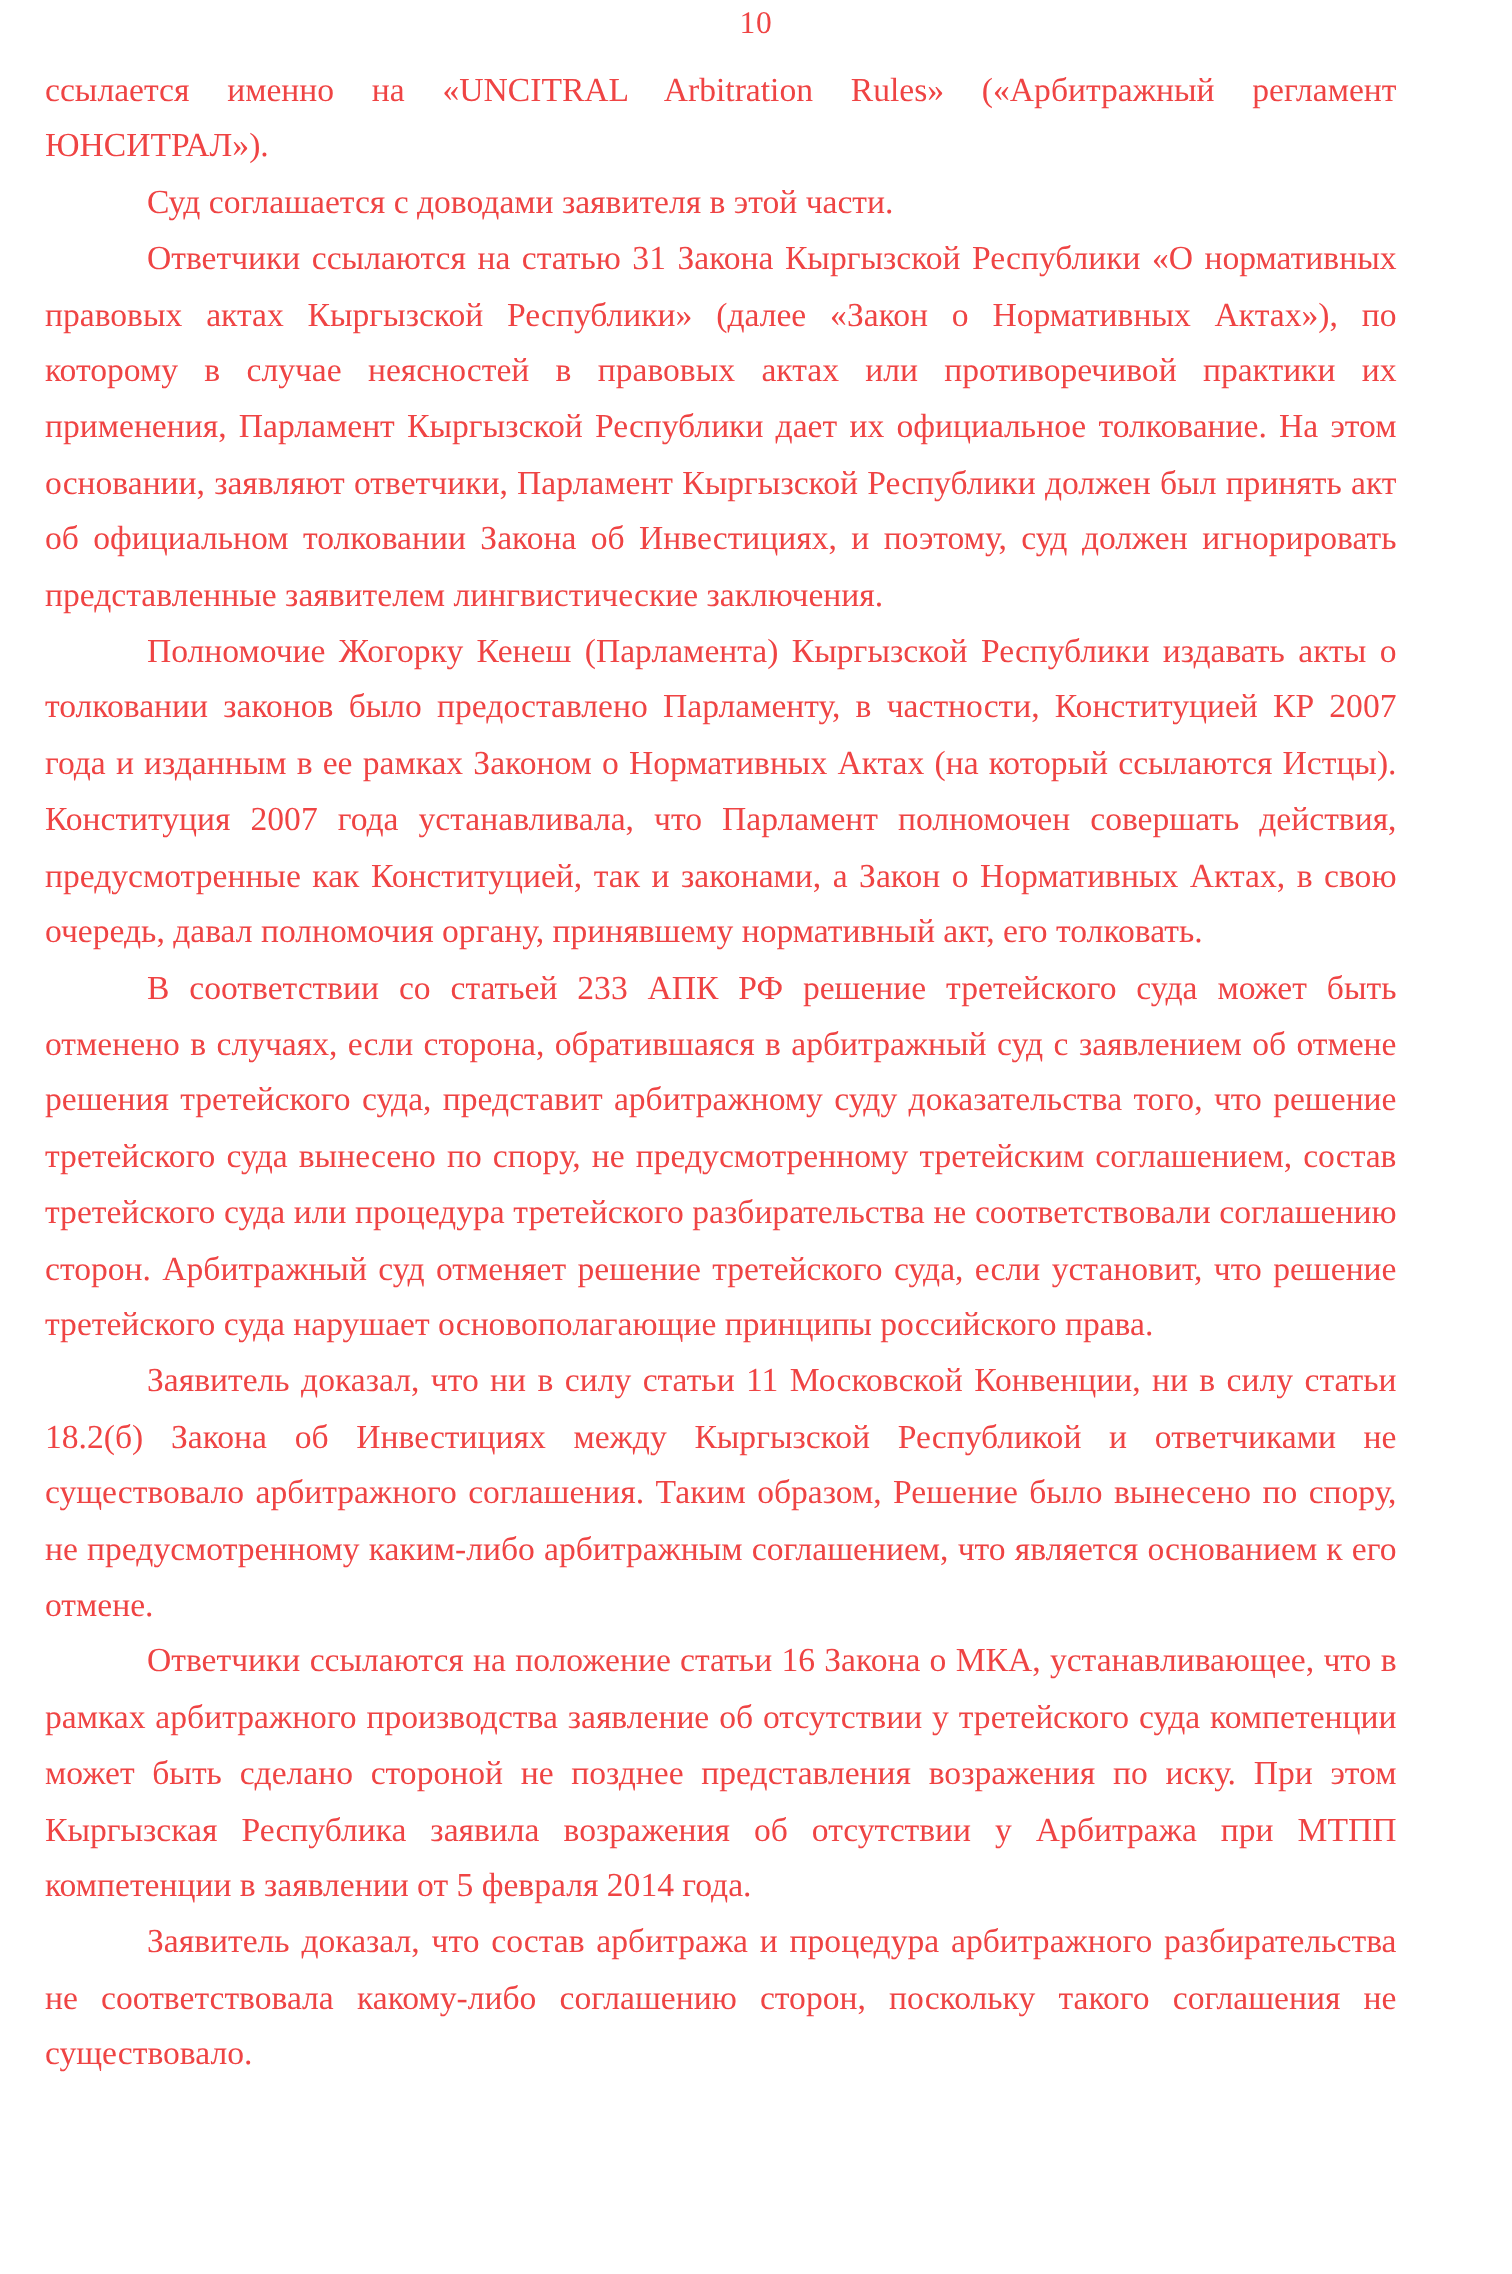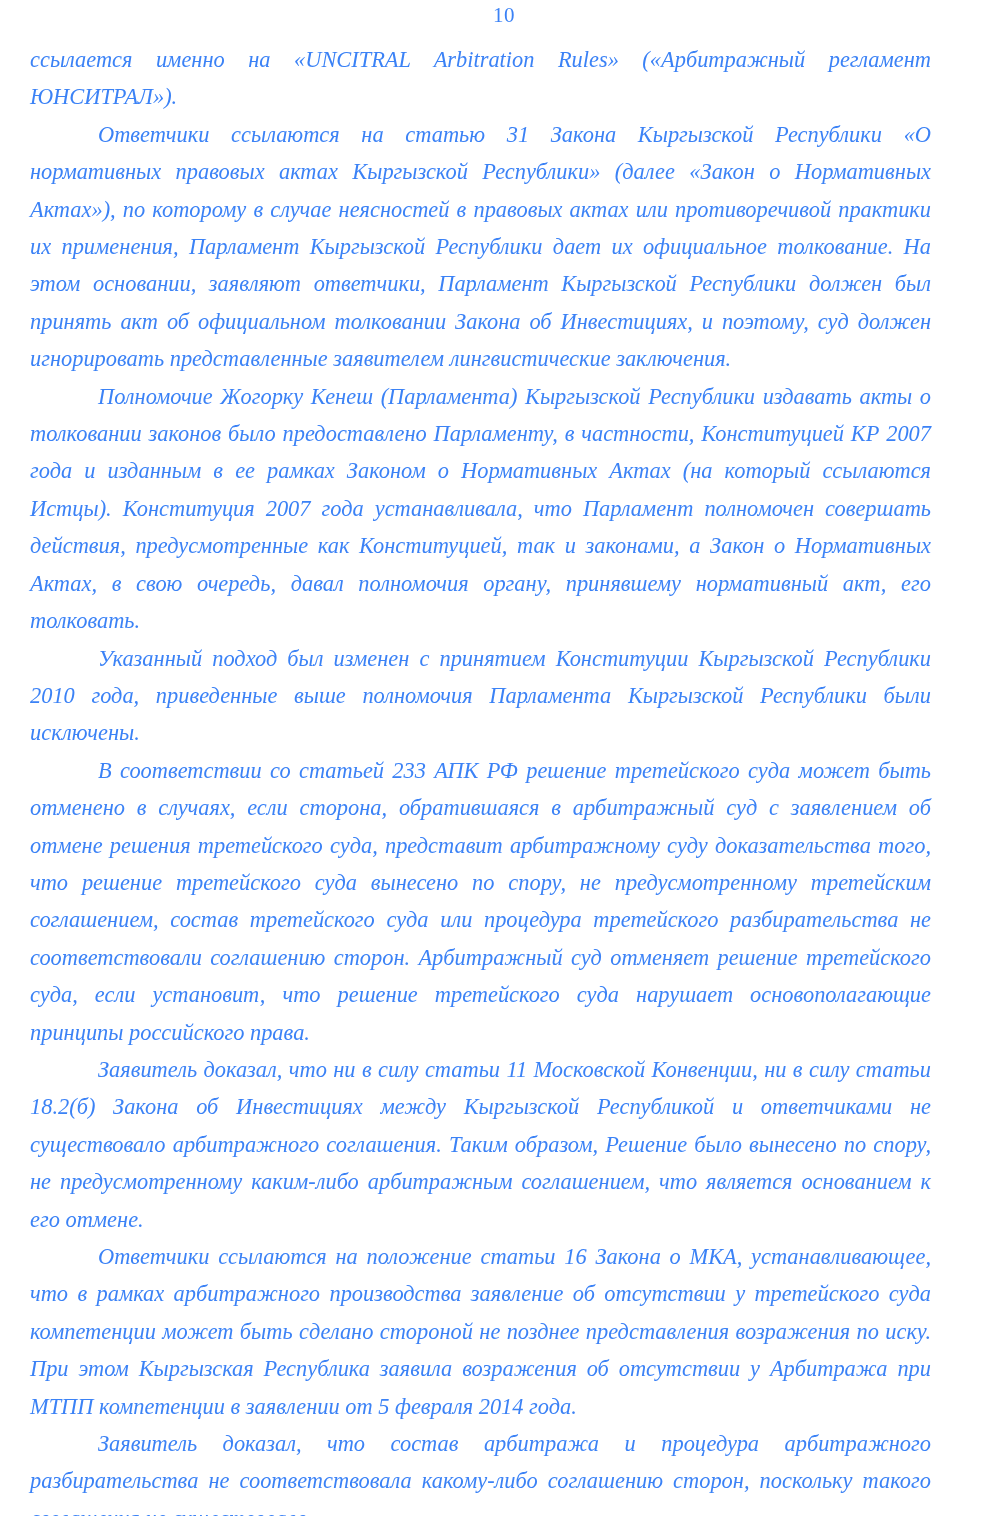--- a/index.html
+++ b/index.html
@@ -9,21 +9,21 @@
     background: #ffffff;
   }
   .page {
     position: relative;
     width: 1008px;
     height: 1516px;
     margin: 0 auto;
     background: #ffffff;
     overflow: hidden;
     font-family: "Liberation Serif", "DejaVu Serif", serif;
-    color: #3b82f6;
+    color: #ef4444;
   }
   .page-number {
     position: absolute;
     top: 2px;
     left: 0;
     width: 1008px;
     text-align: center;
     font-size: 21px;
     line-height: 26px;
     letter-spacing: 0.5px;
@@ -38,38 +38,37 @@
     text-align: justify;
     text-justify: inter-word;
     -webkit-hyphens: none;
     hyphens: none;
     word-spacing: 0px;
   }
   .body-text p {
     margin: 0;
     padding: 0;
     text-indent: 0;
-    font-style: italic;
   }
   .body-text p.indent {
     text-indent: 68px;
   }
 </style>
 </head>
 <body>
 
 <div class="page">
 
   <div class="page-number">10</div>
 
   <div class="body-text">
     <p>ссылается именно на «UNCITRAL Arbitration Rules» («Арбитражный регламент ЮНСИТРАЛ»).</p>
+    <p class="indent">Суд соглашается с доводами заявителя в этой части.</p>
     <p class="indent">Ответчики ссылаются на статью 31 Закона Кыргызской Республики «О нормативных правовых актах Кыргызской Республики» (далее «Закон о Нормативных Актах»), по которому в случае неясностей в правовых актах или противоречивой практики их применения, Парламент Кыргызской Республики дает их официальное толкование. На этом основании, заявляют ответчики, Парламент Кыргызской Республики должен был принять акт об официальном толковании Закона об Инвестициях, и поэтому, суд должен игнорировать представленные заявителем лингвистические заключения.</p>
     <p class="indent">Полномочие Жогорку Кенеш (Парламента) Кыргызской Республики издавать акты о толковании законов было предоставлено Парламенту, в частности, Конституцией КР 2007 года и изданным в ее рамках Законом о Нормативных Актах (на который ссылаются Истцы). Конституция 2007 года устанавливала, что Парламент полномочен совершать действия, предусмотренные как Конституцией, так и законами, а Закон о Нормативных Актах, в свою очередь, давал полномочия органу, принявшему нормативный акт, его толковать.</p>
-    <p class="indent">Указанный подход был изменен с принятием Конституции Кыргызской Республики 2010 года, приведенные выше полномочия Парламента Кыргызской Республики были исключены.</p>
     <p class="indent">В соответствии со статьей 233 АПК РФ решение третейского суда может быть отменено в случаях, если сторона, обратившаяся в арбитражный суд с заявлением об отмене решения третейского суда, представит арбитражному суду доказательства того, что решение    третейского    суда  вынесено  по  спору,    не предусмотренному третейским соглашением, состав третейского суда или процедура третейского разбирательства не соответствовали соглашению сторон. Арбитражный суд отменяет решение третейского суда, если установит, что решение третейского суда нарушает основополагающие принципы российского права.</p>
     <p class="indent">Заявитель доказал, что ни в силу статьи 11 Московской Конвенции, ни в силу статьи 18.2(б) Закона об Инвестициях между Кыргызской Республикой и ответчиками не существовало арбитражного соглашения. Таким образом, Решение было вынесено по спору, не предусмотренному каким-либо арбитражным соглашением, что является основанием к его отмене.</p>
     <p class="indent">Ответчики ссылаются на положение статьи 16 Закона о МКА, устанавливающее, что в рамках арбитражного производства заявление об отсутствии у третейского суда компетенции может быть сделано стороной не позднее представления возражения по иску. При этом Кыргызская Республика заявила возражения об отсутствии у Арбитража при МТПП компетенции в заявлении от 5 февраля 2014 года.</p>
     <p class="indent">Заявитель доказал, что состав арбитража и процедура арбитражного разбирательства не соответствовала какому-либо соглашению сторон, поскольку такого соглашения не существовало.</p>
 
   </div>
 
 </div>
 
 </body></html>

